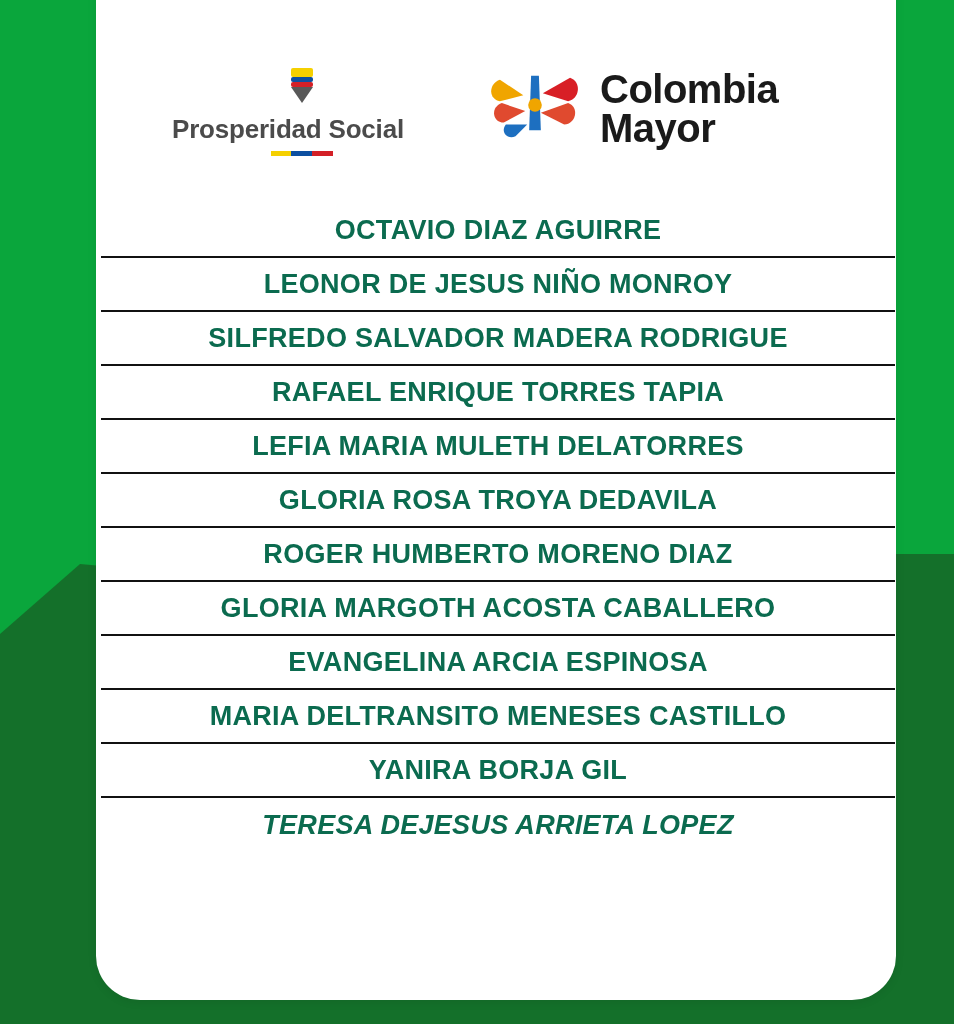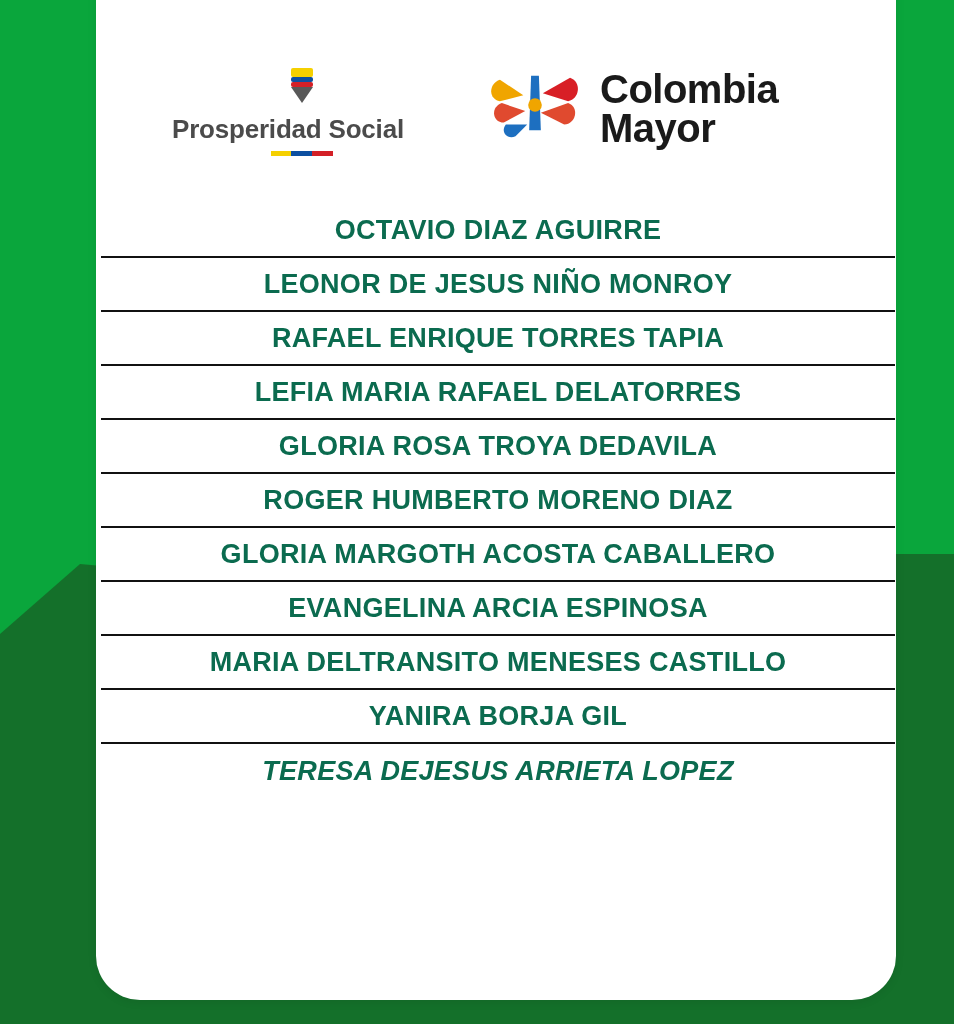--- a/index.html
+++ b/index.html
@@ -171,22 +171,23 @@
         <div>Colombia</div>
         <div>Mayor</div>
       </div>
     </div>
 
   </div>
 
   <div class="names">
     <div class="name-row first">OCTAVIO DIAZ AGUIRRE</div>
     <div class="name-row">LEONOR DE JESUS NIÑO MONROY</div>
+    <div class="name-row">SILFREDO SALVADOR MADERA RODRIGUE</div>
     <div class="name-row">RAFAEL ENRIQUE TORRES TAPIA</div>
-    <div class="name-row">LEFIA MARIA RAFAEL DELATORRES</div>
+    <div class="name-row">LEFIA MARIA MULETH DELATORRES</div>
     <div class="name-row">GLORIA ROSA TROYA DEDAVILA</div>
     <div class="name-row">ROGER HUMBERTO MORENO DIAZ</div>
     <div class="name-row">GLORIA MARGOTH ACOSTA CABALLERO</div>
     <div class="name-row">EVANGELINA ARCIA ESPINOSA</div>
     <div class="name-row">MARIA DELTRANSITO MENESES CASTILLO</div>
     <div class="name-row">YANIRA BORJA GIL</div>
     <div class="name-row">TERESA DEJESUS ARRIETA LOPEZ</div>
   </div>
 
 </div>

